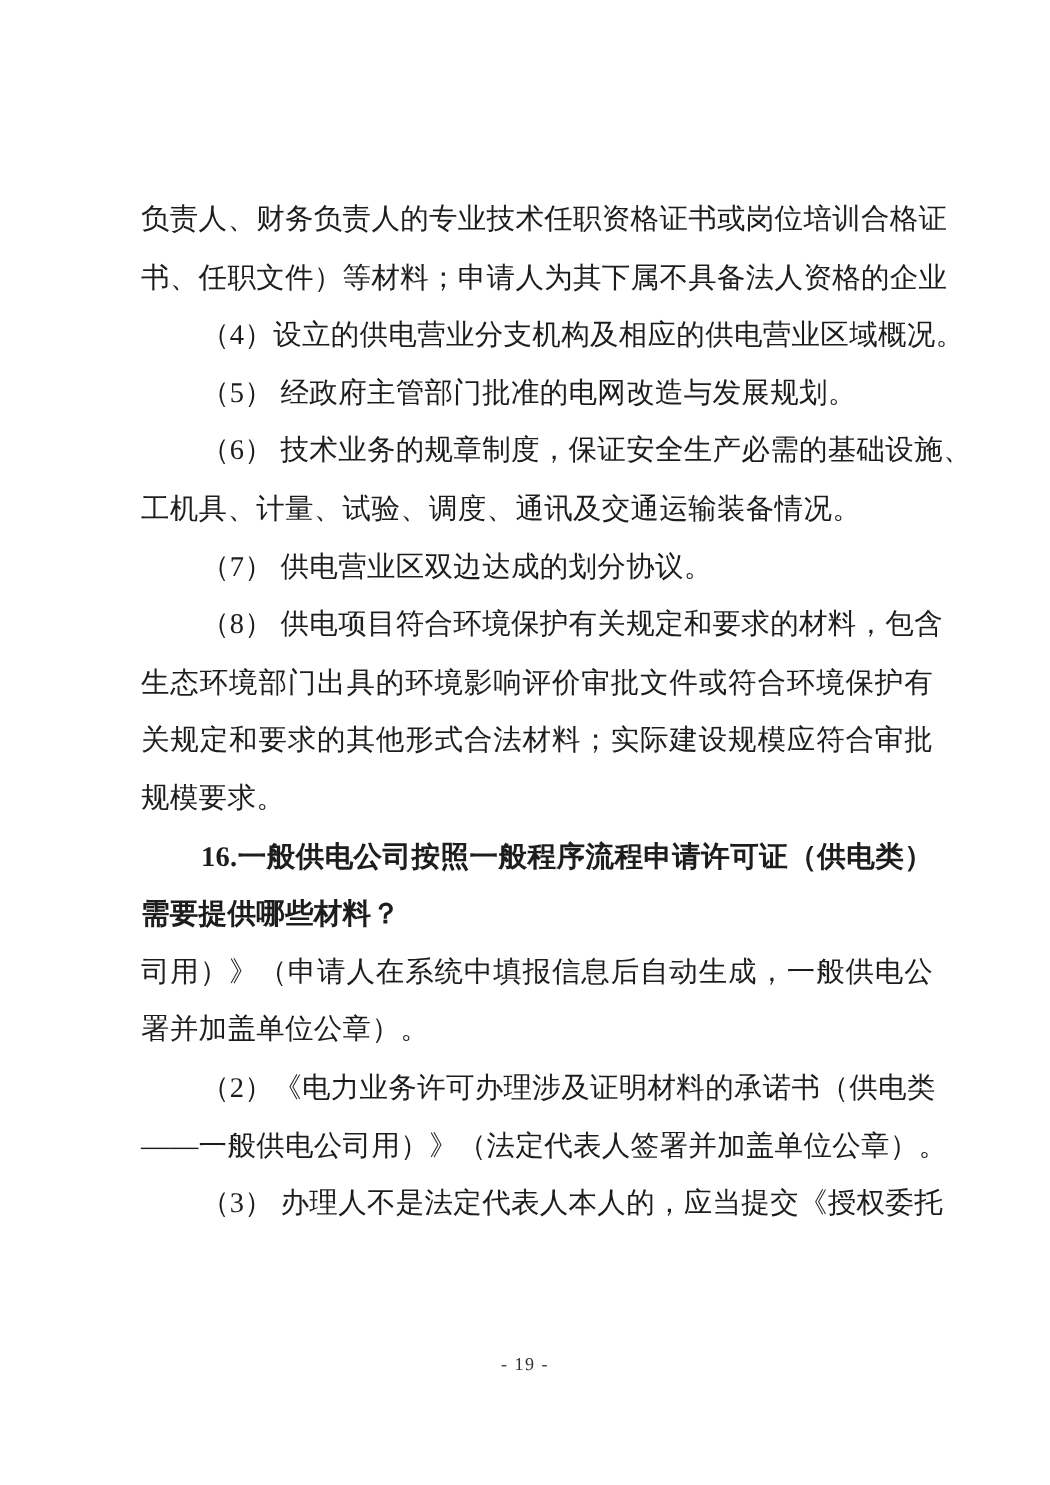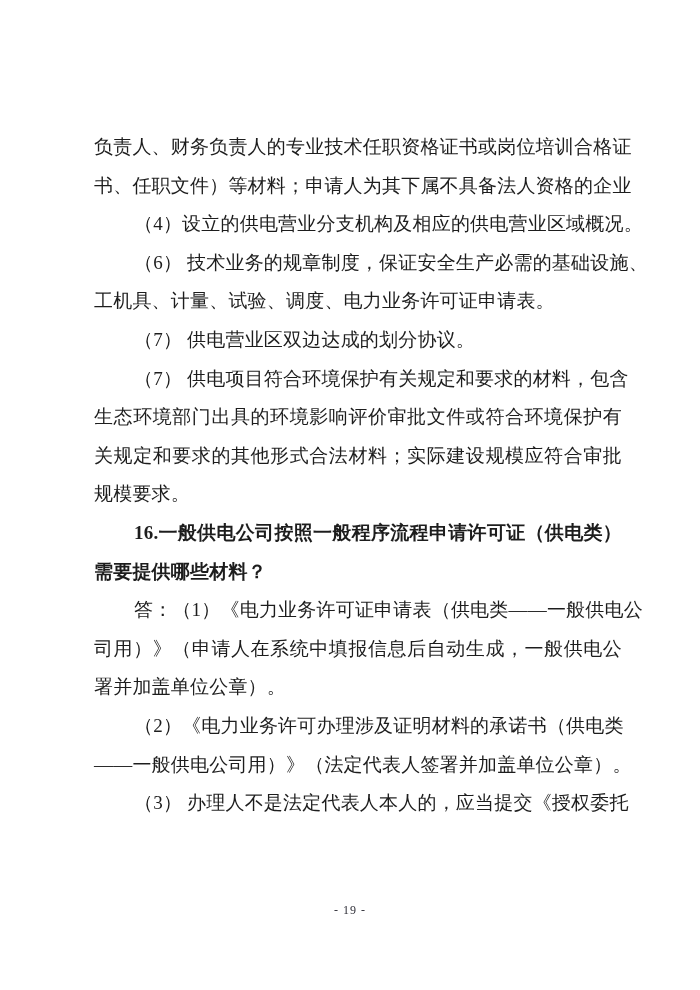--- a/index.html
+++ b/index.html
@@ -54,30 +54,30 @@
   }
 </style>
 </head>
 <body>
 
 <main class="page">
   <section class="text-block">
     <p class="line fill">负责人、财务负责人的专业技术任职资格证书或岗位培训合格证</p>
     <p class="line fill">书、任职文件）等材料；申请人为其下属不具备法人资格的企业</p>
     <p class="line end indent">（4）设立的供电营业分支机构及相应的供电营业区域概况。</p>
+    <p class="line end indent">（5） 经政府主管部门批准的电网改造与发展规划。</p>
     <p class="line fill indent">（6） 技术业务的规章制度，保证安全生产必需的基础设施、</p>
-    <p class="line end">工机具、计量、试验、调度、电力业务许可证申请表。</p>
+    <p class="line end">工机具、计量、试验、调度、通讯及交通运输装备情况。</p>
     <p class="line end indent">（7） 供电营业区双边达成的划分协议。</p>
-    <p class="line fill indent">（7） 供电项目符合环境保护有关规定和要求的材料，包含</p>
+    <p class="line fill indent">（8） 供电项目符合环境保护有关规定和要求的材料，包含</p>
     <p class="line fill">生态环境部门出具的环境影响评价审批文件或符合环境保护有</p>
     <p class="line fill">关规定和要求的其他形式合法材料；实际建设规模应符合审批</p>
     <p class="line end">规模要求。</p>
     <p class="line fill indent bold">16.一般供电公司按照一般程序流程申请许可证（供电类）</p>
     <p class="line end bold">需要提供哪些材料？</p>
-    <p class="line fill indent">答：（1）《电力业务许可证申请表（供电类——一般供电公</p>
     <p class="line fill">司用）》（申请人在系统中填报信息后自动生成，一般供电公</p>
     <p class="line end">署并加盖单位公章）。</p>
     <p class="line fill indent">（2）《电力业务许可办理涉及证明材料的承诺书（供电类</p>
     <p class="line fill">——一般供电公司用）》（法定代表人签署并加盖单位公章）。</p>
     <p class="line fill indent">（3） 办理人不是法定代表人本人的，应当提交《授权委托</p>
   </section>
 
   <footer class="page-footer">
     <span class="page-number">- 19 -</span>
   </footer>

